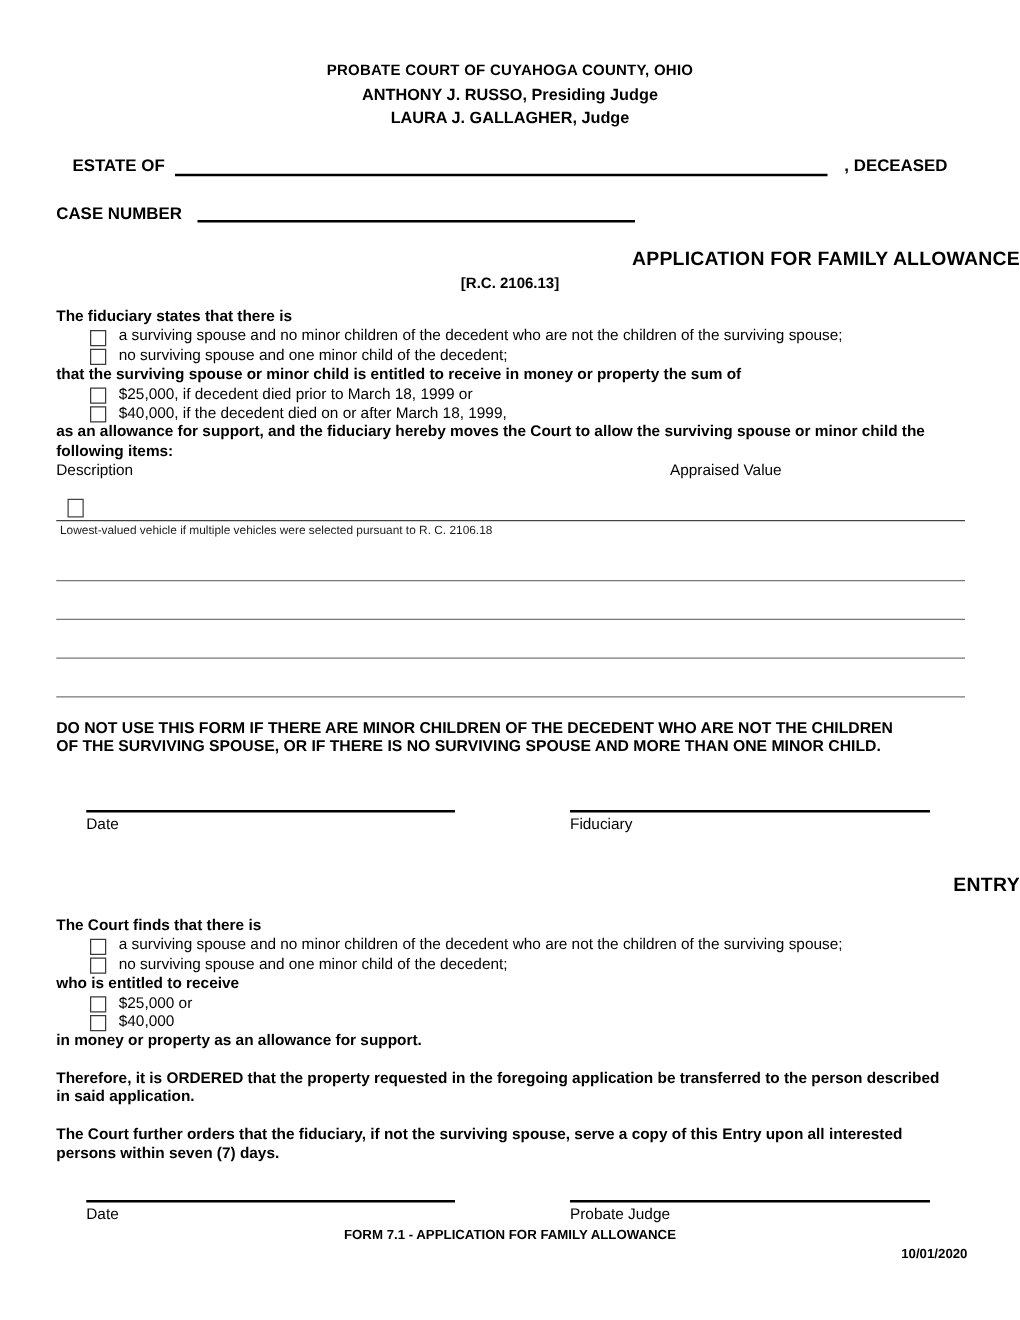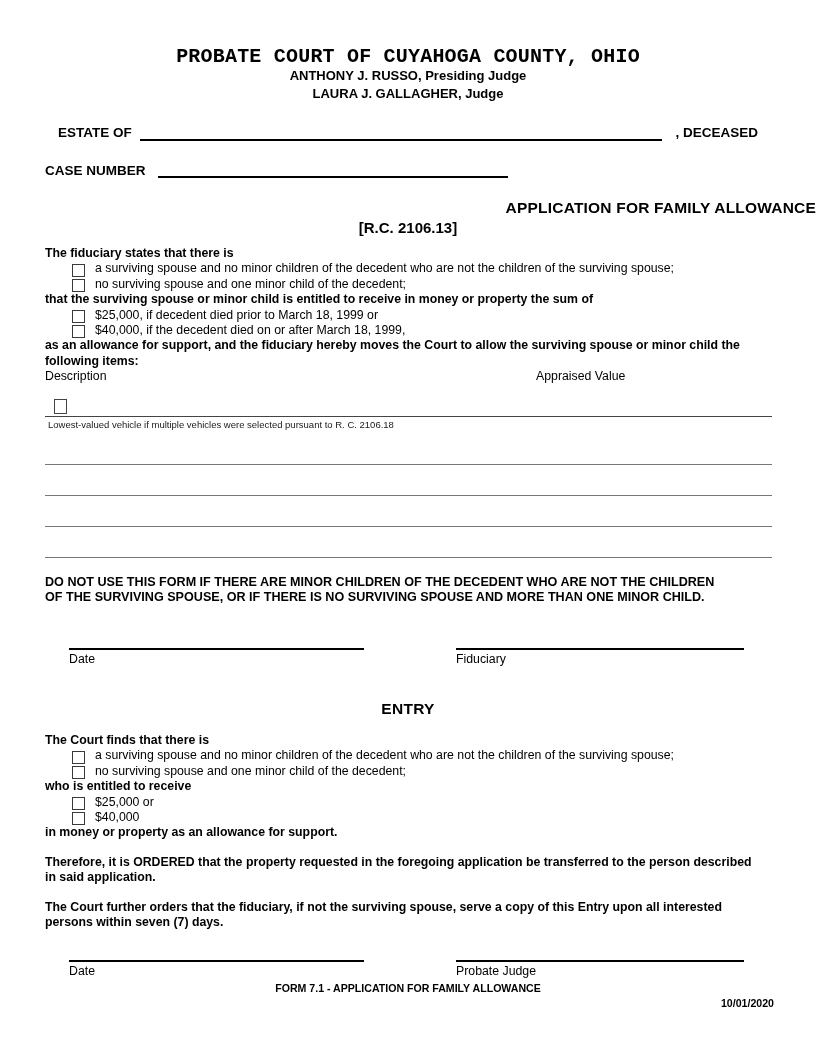--- a/index.html
+++ b/index.html
@@ -9,41 +9,41 @@
     width: 816px;
     height: 1056px;
     background: #ffffff;
     color: #000000;
     font-family: "Liberation Sans", "DejaVu Sans", sans-serif;
     overflow: hidden;
   }
 
   
   .court-header { position: absolute; top: 46px; left: 0; right: 0; text-align: center; }
-  .court-title { font-size: 20px; font-weight: bold; letter-spacing: 0.2px; line-height: 21px; font-family: Liberation Mono, monospace; }
+  .court-title { font-size: 12px; font-weight: bold; letter-spacing: 0.2px; line-height: 21px; }
   .court-judge { font-size: 13px; font-weight: bold; line-height: 18px; }
 
   
   .estate-row {
     position: absolute; top: 122px; left: 45px; width: 713px;
     display: flex; align-items: flex-end;
     font-size: 13.5px; font-weight: bold; height: 19px;
   }
   .estate-row .lbl { white-space: nowrap; padding-bottom: 1px; margin-left: 13px; }
   .blank-grow { flex: 1 1 auto; border-bottom: 2px solid #000; height: 18px; margin-left: 8px; }
   .case-row {
     position: absolute; top: 159px; left: 45px;
     display: flex; align-items: flex-end;
     font-size: 13.5px; font-weight: bold; height: 19px;
   }
   .blank-case { width: 350px; border-bottom: 2px solid #000; height: 18px; margin-left: 12px; }
 
   
   .app-title { position: absolute; top: 199px; left: 0; right: 0; text-align: right; font-size: 15.5px; font-weight: bold; letter-spacing: 0.2px; }
-  .app-statute { position: absolute; top: 219px; left: 0; right: 0; text-align: center; font-size: 15px; font-weight: bold; }
+  .app-statute { position: absolute; top: 219px; left: 0; right: 0; text-align: center; font-size: 12px; font-weight: bold; }
 
   
   .body-block { position: absolute; left: 45px; width: 727px; font-size: 12.3px; line-height: 15.4px; }
   .app-body { top: 246px; }
   .row { white-space: nowrap; font-weight: bold; }
   .cb-row { padding-left: 27px; white-space: nowrap; }
   .cb {
     display: inline-block; width: 13px; height: 13px;
     border: 1px solid #3a3a3a; background: #fff;
     vertical-align: middle; position: relative; top: 1px; margin-right: 10px;
@@ -69,21 +69,21 @@
   .sig-row { position: absolute; left: 45px; width: 727px; display: flex; margin-left: 24px; }
   .sig-app { top: 634px; }
   .sig-entry { top: 946px; }
   .sig-col1 { width: 295px; }
   .sig-spacer { width: 92px; }
   .sig-col2 { width: 288px; }
   .sig-line { height: 16px; border-bottom: 2px solid #000; }
   .sig-label { font-size: 12.3px; padding-top: 2px; }
 
   
-  .entry-title { position: absolute; top: 700px; left: 0; right: 0; text-align: center; font-size: 15.5px; font-weight: bold; letter-spacing: 0.3px; }
+  .entry-title { position: absolute; top: 700px; left: 0; right: 0; text-align: right; font-size: 15.5px; font-weight: bold; letter-spacing: 0.3px; }
   .entry-body { top: 733px; }
   .therefore-block { top: 855px; }
   .further-block { top: 900px; }
 
   
   .footer-form { position: absolute; top: 982px; left: 0; right: 0; text-align: center; font-size: 10.6px; font-weight: bold; }
   .footer-date { position: absolute; top: 997px; right: 42px; font-size: 10.6px; font-weight: bold; text-align: right; }
 </style>
 </head>
 <body>

